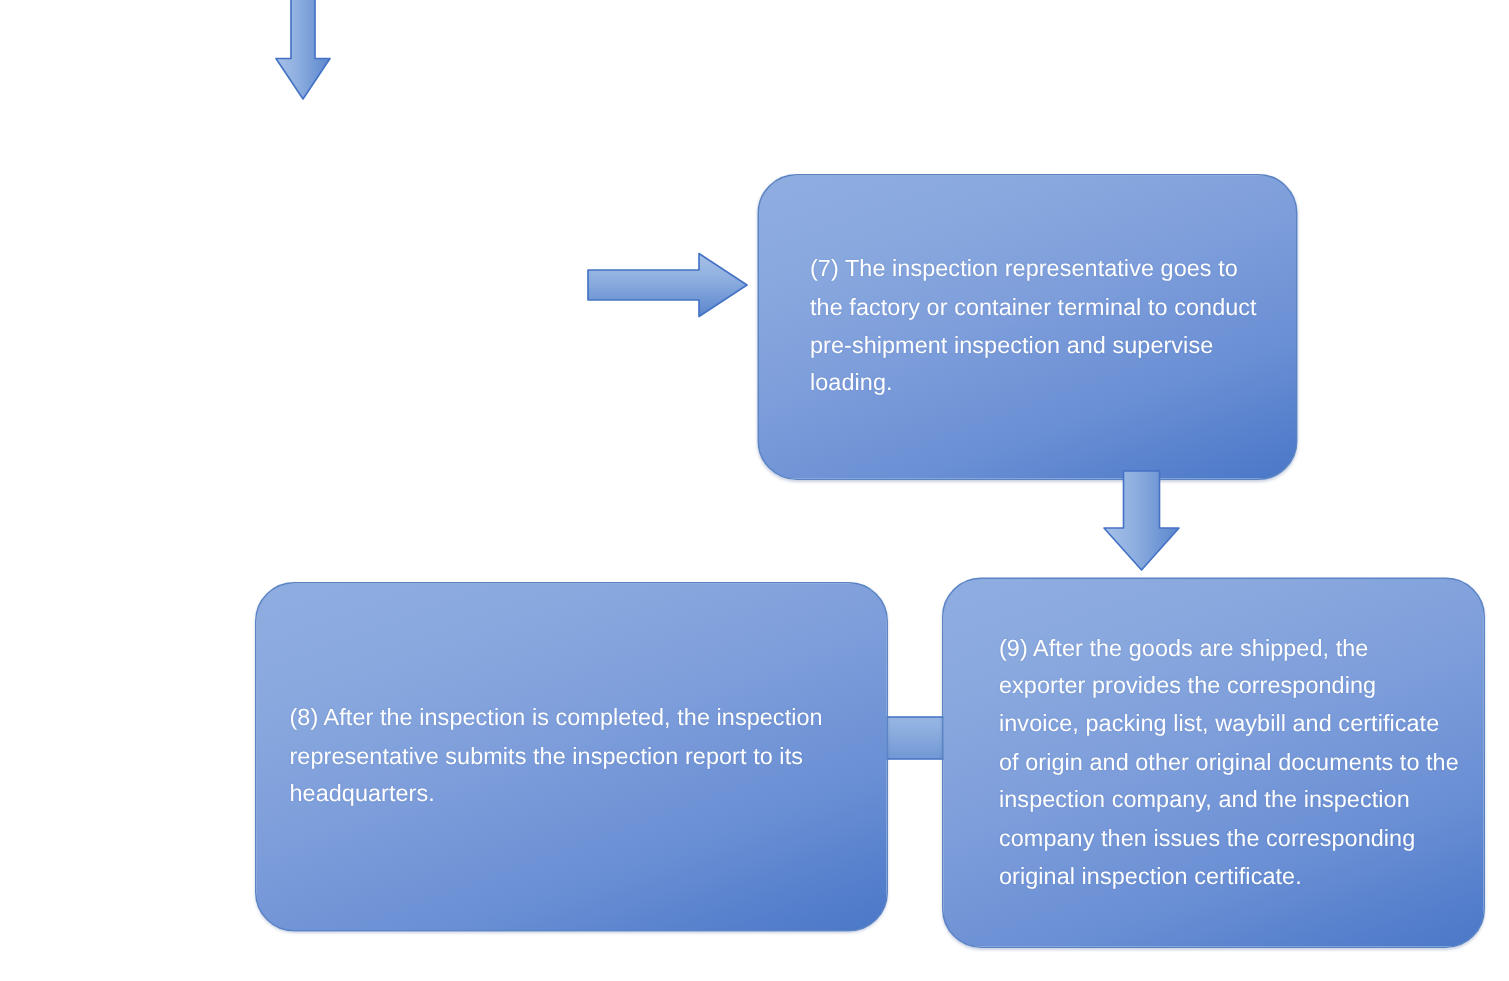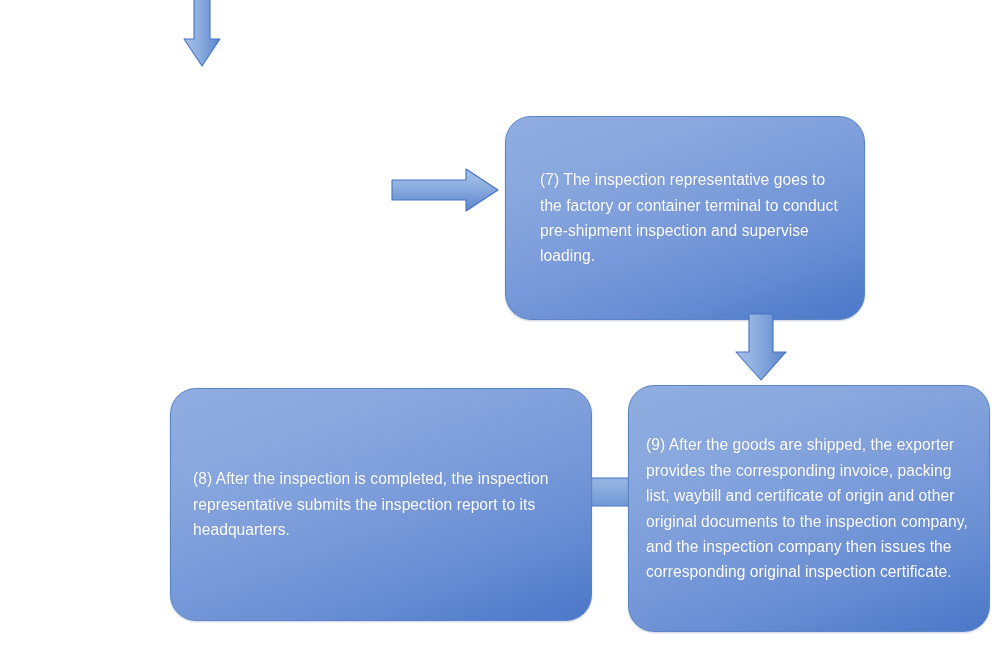--- a/index.html
+++ b/index.html
@@ -45,21 +45,21 @@
   }
 
   #node-6 { left: 25px;  top: 76px;  width: 351px; height: 238px; }
   #node-7 { left: 505px; top: 76px;  width: 360px; height: 204px; margin-top: 40px; }
   #node-8 { left: 170px; top: 388px; width: 422px; height: 233px; }
   #node-9 { left: 628px; top: 385px; width: 362px; height: 247px; }
 
   #node-6 .node-text { padding-left: 11px; padding-right: 4px; }
   #node-7 .node-text { padding-left: 22px; padding-right: 10px; }
   #node-8 .node-text { padding-left: 10px; padding-right: 4px; }
-  #node-9 .node-text { padding-left: 5px;  padding-right: 4px; }
+  #node-9 .node-text { padding-left: 5px;  padding-right: 4px; margin-left: 20px; }
 
   
   .arrow {
     position: absolute;
   }
   .arrow svg { display: block; overflow: visible; }
 
   #arrow-in-6    { left: 184px; top: -2px;  width: 36px;  height: 70px; }
   #arrow-6-to-7  { left: 392px; top: 168px; width: 108px; height: 44px; }
   #arrow-7-to-9  { left: 735px; top: 314px; width: 52px;  height: 68px; }

